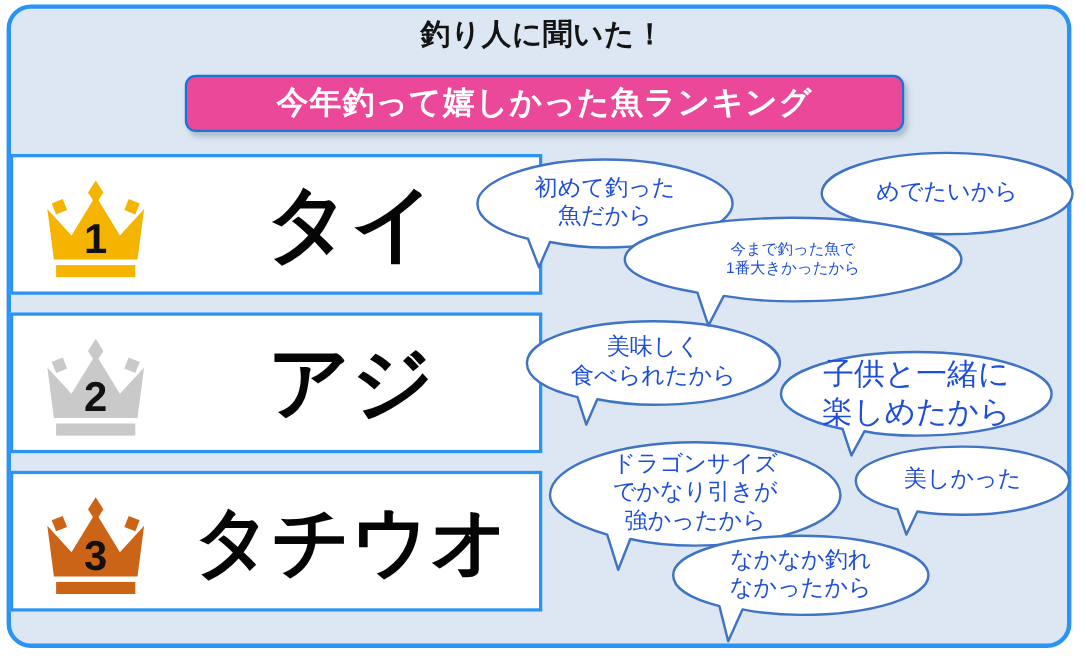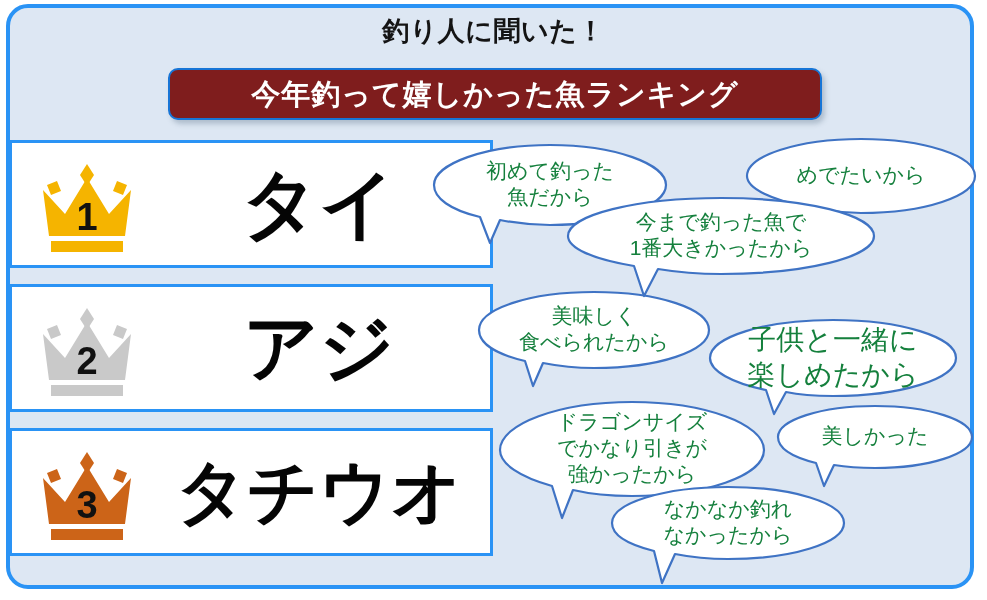--- a/index.html
+++ b/index.html
@@ -51,21 +51,21 @@
     white-space: nowrap;
   }
 
   .title-pill {
     position: absolute;
     left: 168px;
     top: 68px;
     width: 654px;
     height: 52px;
     box-sizing: border-box;
-    background: #7f1d1d;
+    background: #ec4899;
     border: 2px solid #1775d6;
     border-radius: 10px;
     box-shadow: 3px 4px 5px rgba(120,140,160,0.45);
     display: flex;
     align-items: center;
     justify-content: center;
   }
   .title-pill span {
     font-size: 29px;
     font-weight: bold;
@@ -124,21 +124,21 @@
   }
   .bubble .btext {
     position: absolute;
     left: 0;
     top: 0;
     width: 100%;
     display: flex;
     flex-direction: column;
     align-items: center;
     justify-content: center;
-    color: #15803d;
+    color: #1d4ed8;
     line-height: 1.25;
     white-space: nowrap;
     pointer-events: none;
   }
   .bubble .btext .ln { display: block; }
 </style>
 </head>
 <body>
 
 <div id="stage">
@@ -221,21 +221,21 @@
       <span class="ln">めでたいから</span>
     </div>
   </div>
 
   <div class="bubble" style="left:566px; top:196px; width:310px; height:80px; z-index:40;">
     <svg width="310" height="104" viewBox="0 0 310 104">
       <path d="M155 2 C240 2 308 19 308 40 C308 61 240 78 155 78
                C132 78 110 76 92 73 L78 100 L68 70
                C26 63 2 52 2 40 C2 19 70 2 155 2 Z" fill="#ffffff" stroke="#3f73c4" stroke-width="2.2" stroke-linejoin="round"></path>
     </svg>
-    <div class="btext" style="height:78px; font-size:21px;">
+    <div class="btext" style="height:78px; font-size:14px;">
       <span class="ln">今まで釣った魚で</span>
       <span class="ln">1番大きかったから</span>
     </div>
   </div>
 
   <div class="bubble" style="left:477px; top:290px; width:234px; height:80px; z-index:30;">
     <svg width="234" height="102" viewBox="0 0 234 102">
       <path d="M117 2 C182 2 232 19 232 40 C232 61 182 78 117 78
                C98 78 81 76 66 73 L56 96 L48 71
                C18 64 2 53 2 40 C2 19 52 2 117 2 Z" fill="#ffffff" stroke="#3f73c4" stroke-width="2.2" stroke-linejoin="round"></path>

